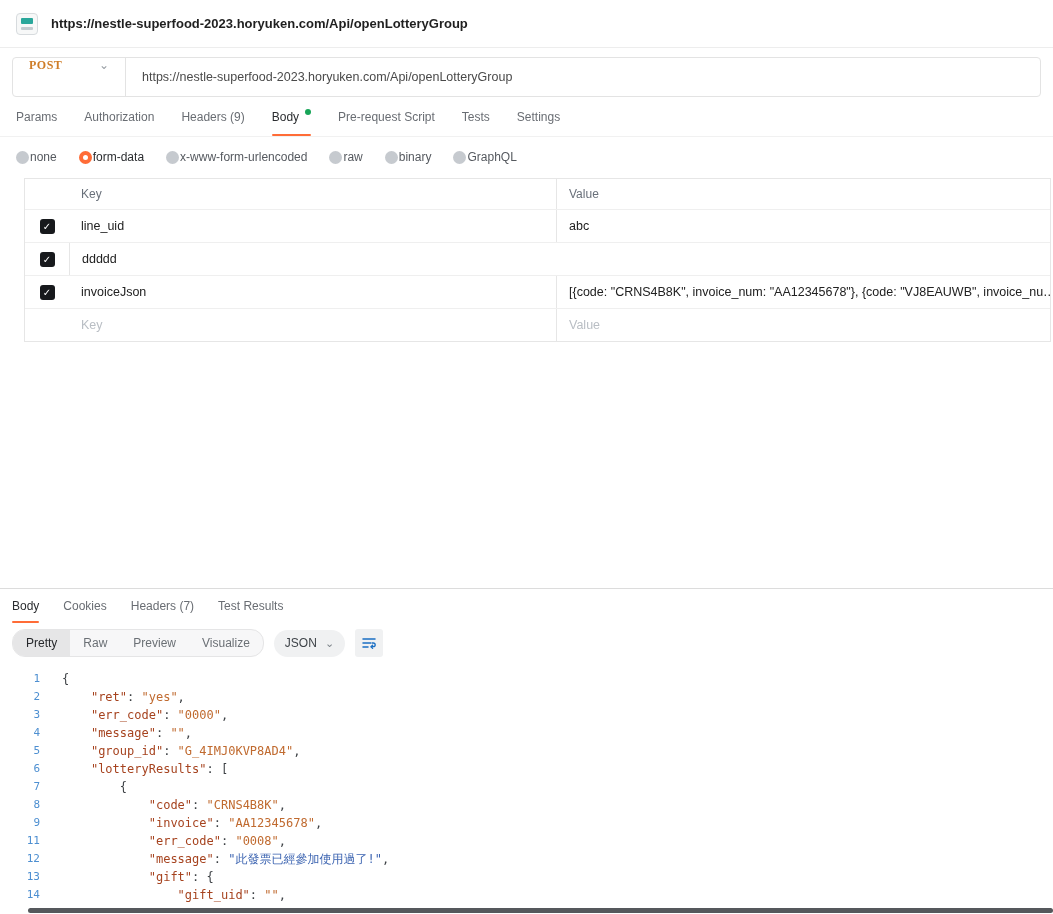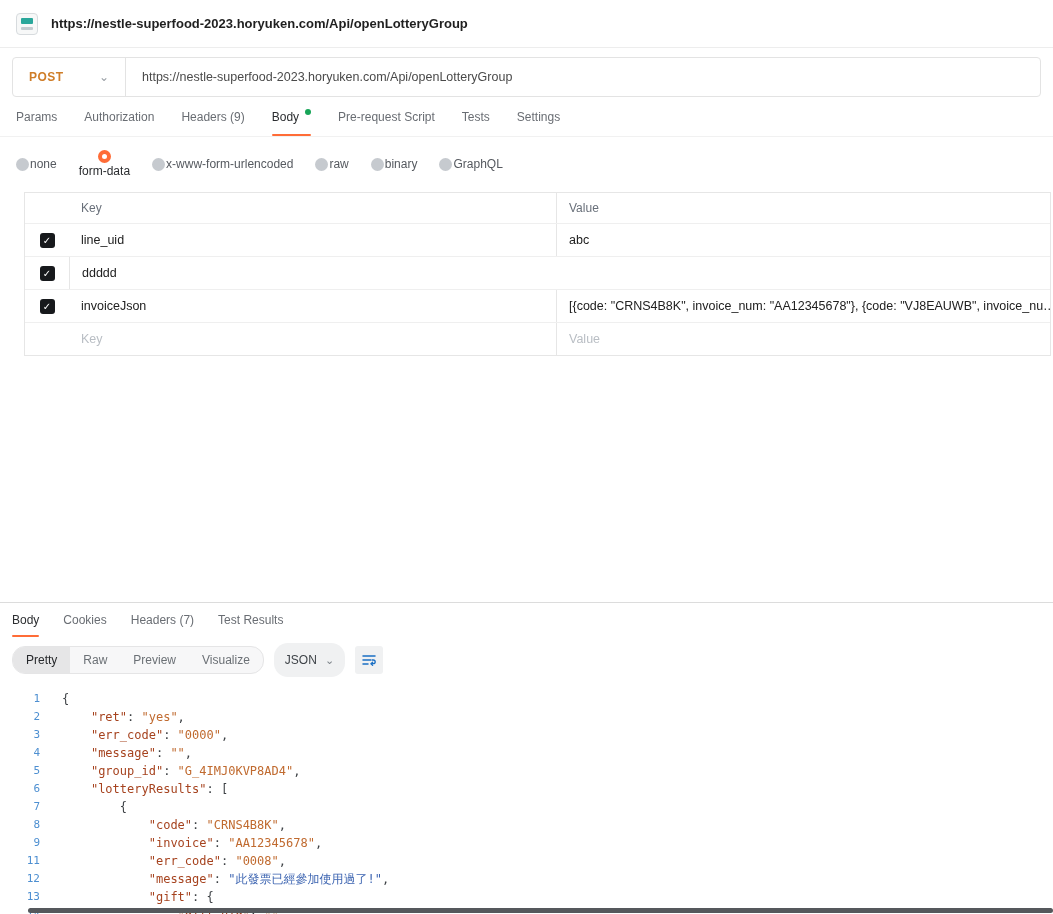--- a/index.html
+++ b/index.html
@@ -15,39 +15,39 @@
 
   
   .app-header { height: 48px; display: flex; align-items: center; gap: 13px; padding: 0 16px; border-bottom: 1px solid #ededed; }
   .favicon { width: 22px; height: 22px; border: 1px solid #d7dbde; border-radius: 4px; background: #f7f8f8; position: relative; flex: none; }
   .favicon::after { content: ""; position: absolute; left: 4px; top: 4px; width: 12px; height: 6px; background: #2aa79b; border-radius: 1px; }
   .favicon::before { content: ""; position: absolute; left: 4px; top: 13px; width: 12px; height: 3px; background: #c3cbd0; border-radius: 1px; }
   .header-title { font-weight: bold; font-size: 13px; color: #1f1f1f; }
 
   
   .request-bar { margin: 9px 12px 0; height: 40px; border: 1px solid #e3e3e3; border-radius: 4px; display: flex; align-items: center; background: #fff; }
-  .method { width: 112px; height: 100%; display: flex; align-items: center; justify-content: space-between; padding: 0 16px; cursor: pointer; }
+  .method { width: 112px; height: 100%; display: flex; justify-content: space-between; padding: 0 16px; cursor: pointer; font-family: Liberation Serif, serif; }
   .method-label { color: var(--method-post, #cf7d28); font-weight: bold; letter-spacing: .5px; }
   .method-caret { color: #9aa0a6; font-size: 12px; }
   .request-divider { width: 1px; height: 100%; background: #e3e3e3; }
   .url-text { padding: 0 16px; color: #4a4a4a; font-size: 12.5px; white-space: nowrap; }
 
   
   .tabs-row { display: flex; align-items: center; padding: 0 16px; height: 40px; border-bottom: 1px solid #f1f1f1; }
   .tabs-row .tab { color: #696d73; cursor: pointer; position: relative; height: 100%; display: flex; align-items: center; margin-right: 27px; white-space: nowrap; }
   .tabs-row .tab.active { color: #2b2d30; }
   .tabs-row .tab.active::after { content: ""; position: absolute; left: 0; right: 0; bottom: 0; height: 2px; background: var(--accent, #ff6c37); border-radius: 1px; }
   .green-dot { width: 6px; height: 6px; border-radius: 50%; background: var(--green-dot, #18a558); margin-left: 6px; margin-top: -9px; }
 
   
   .modes-row { display: flex; align-items: center; gap: 22px; padding: 13px 16px 12px 16px; }
   .mode { display: flex; align-items: center; gap: 1px; color: #55595f; cursor: pointer; white-space: nowrap; }
   .radio { width: 13px; height: 13px; border-radius: 50%; background: #c6cacf; flex: none; }
   .mode.selected .radio { background: #fff; border: 4px solid var(--accent, #ff6c37); }
-  .mode.selected { color: #2b2d30; flex-direction: column; }
+  .mode.selected { color: #2b2d30; }
 
   
   .form-table { margin: 2px 2px 0 24px; border: 1px solid #e6e6e6; font-size: 12.5px; }
   .ft-row { display: grid; grid-template-columns: 44px 487px 1fr; align-items: stretch; border-top: 1px solid #efefef; text-align: center; }
   .ft-row:first-child { border-top: none; }
   .ft-head { height: 30px; color: #69707a; font-size: 12px; }
   .ft-body { height: 33px; }
   .ft-cell { display: flex; align-items: center; padding: 0 12px; overflow: hidden; white-space: nowrap; }
   .ft-cell.val { border-left: 1px solid #e6e6e6; }
   .ft-check { display: flex; align-items: center; justify-content: center; }
@@ -61,21 +61,21 @@
   .response { border-top: 1px solid #dcdcdc; }
   .resp-tabs { display: flex; align-items: center; padding: 0 12px; height: 34px; }
   .resp-tabs .tab { color: #696d73; cursor: pointer; position: relative; height: 100%; display: flex; align-items: center; margin-right: 24px; white-space: nowrap; }
   .resp-tabs .tab.active { color: #2b2d30; }
   .resp-tabs .tab.active::after { content: ""; position: absolute; left: 0; right: 0; bottom: 0; height: 2px; background: var(--accent, #ff6c37); border-radius: 1px; }
 
   .resp-toolbar { display: flex; align-items: center; gap: 10px; padding: 6px 12px 8px 12px; }
   .segmented { display: flex; align-items: stretch; height: 28px; background: #f7f7f8; border: 1px solid #e5e5e6; border-radius: 13px; overflow: hidden; }
   .seg-item { display: flex; align-items: center; padding: 0 13px; color: #6b7075; cursor: pointer; }
   .seg-item.selected { background: #e6e6e7; color: #26282b; }
-  .format-select { display: flex; align-items: center; gap: 8px; height: 34px; background: #f0f1f2; border-radius: 14px; padding: 0 11px; color: #3e4348; cursor: pointer; }
+  .format-select { display: flex; align-items: center; gap: 8px; height: 27px; background: #f0f1f2; border-radius: 14px; padding: 0 11px; color: #3e4348; cursor: pointer; }
   .format-caret { color: #7d838a; font-size: 11px; }
   .icon-btn { width: 28px; height: 28px; border-radius: 3px; display: flex; align-items: center; justify-content: center; background: #f0f1f2; cursor: pointer; }
 
   
   .code-area { padding-top: 5px; font-family: "DejaVu Sans Mono", monospace; font-size: 12px; }
   .code-line { display: flex; height: 18px; line-height: 18px; white-space: pre; }
   .ln { width: 40px; flex: none; text-align: right; color: var(--line-number, #4d8fd1); font-size: 11px; }
   .code-text { margin-left: 22px; }
   .tok-p { color: #3d4145; }
   .tok-k { color: var(--json-key, #a6431f); }

